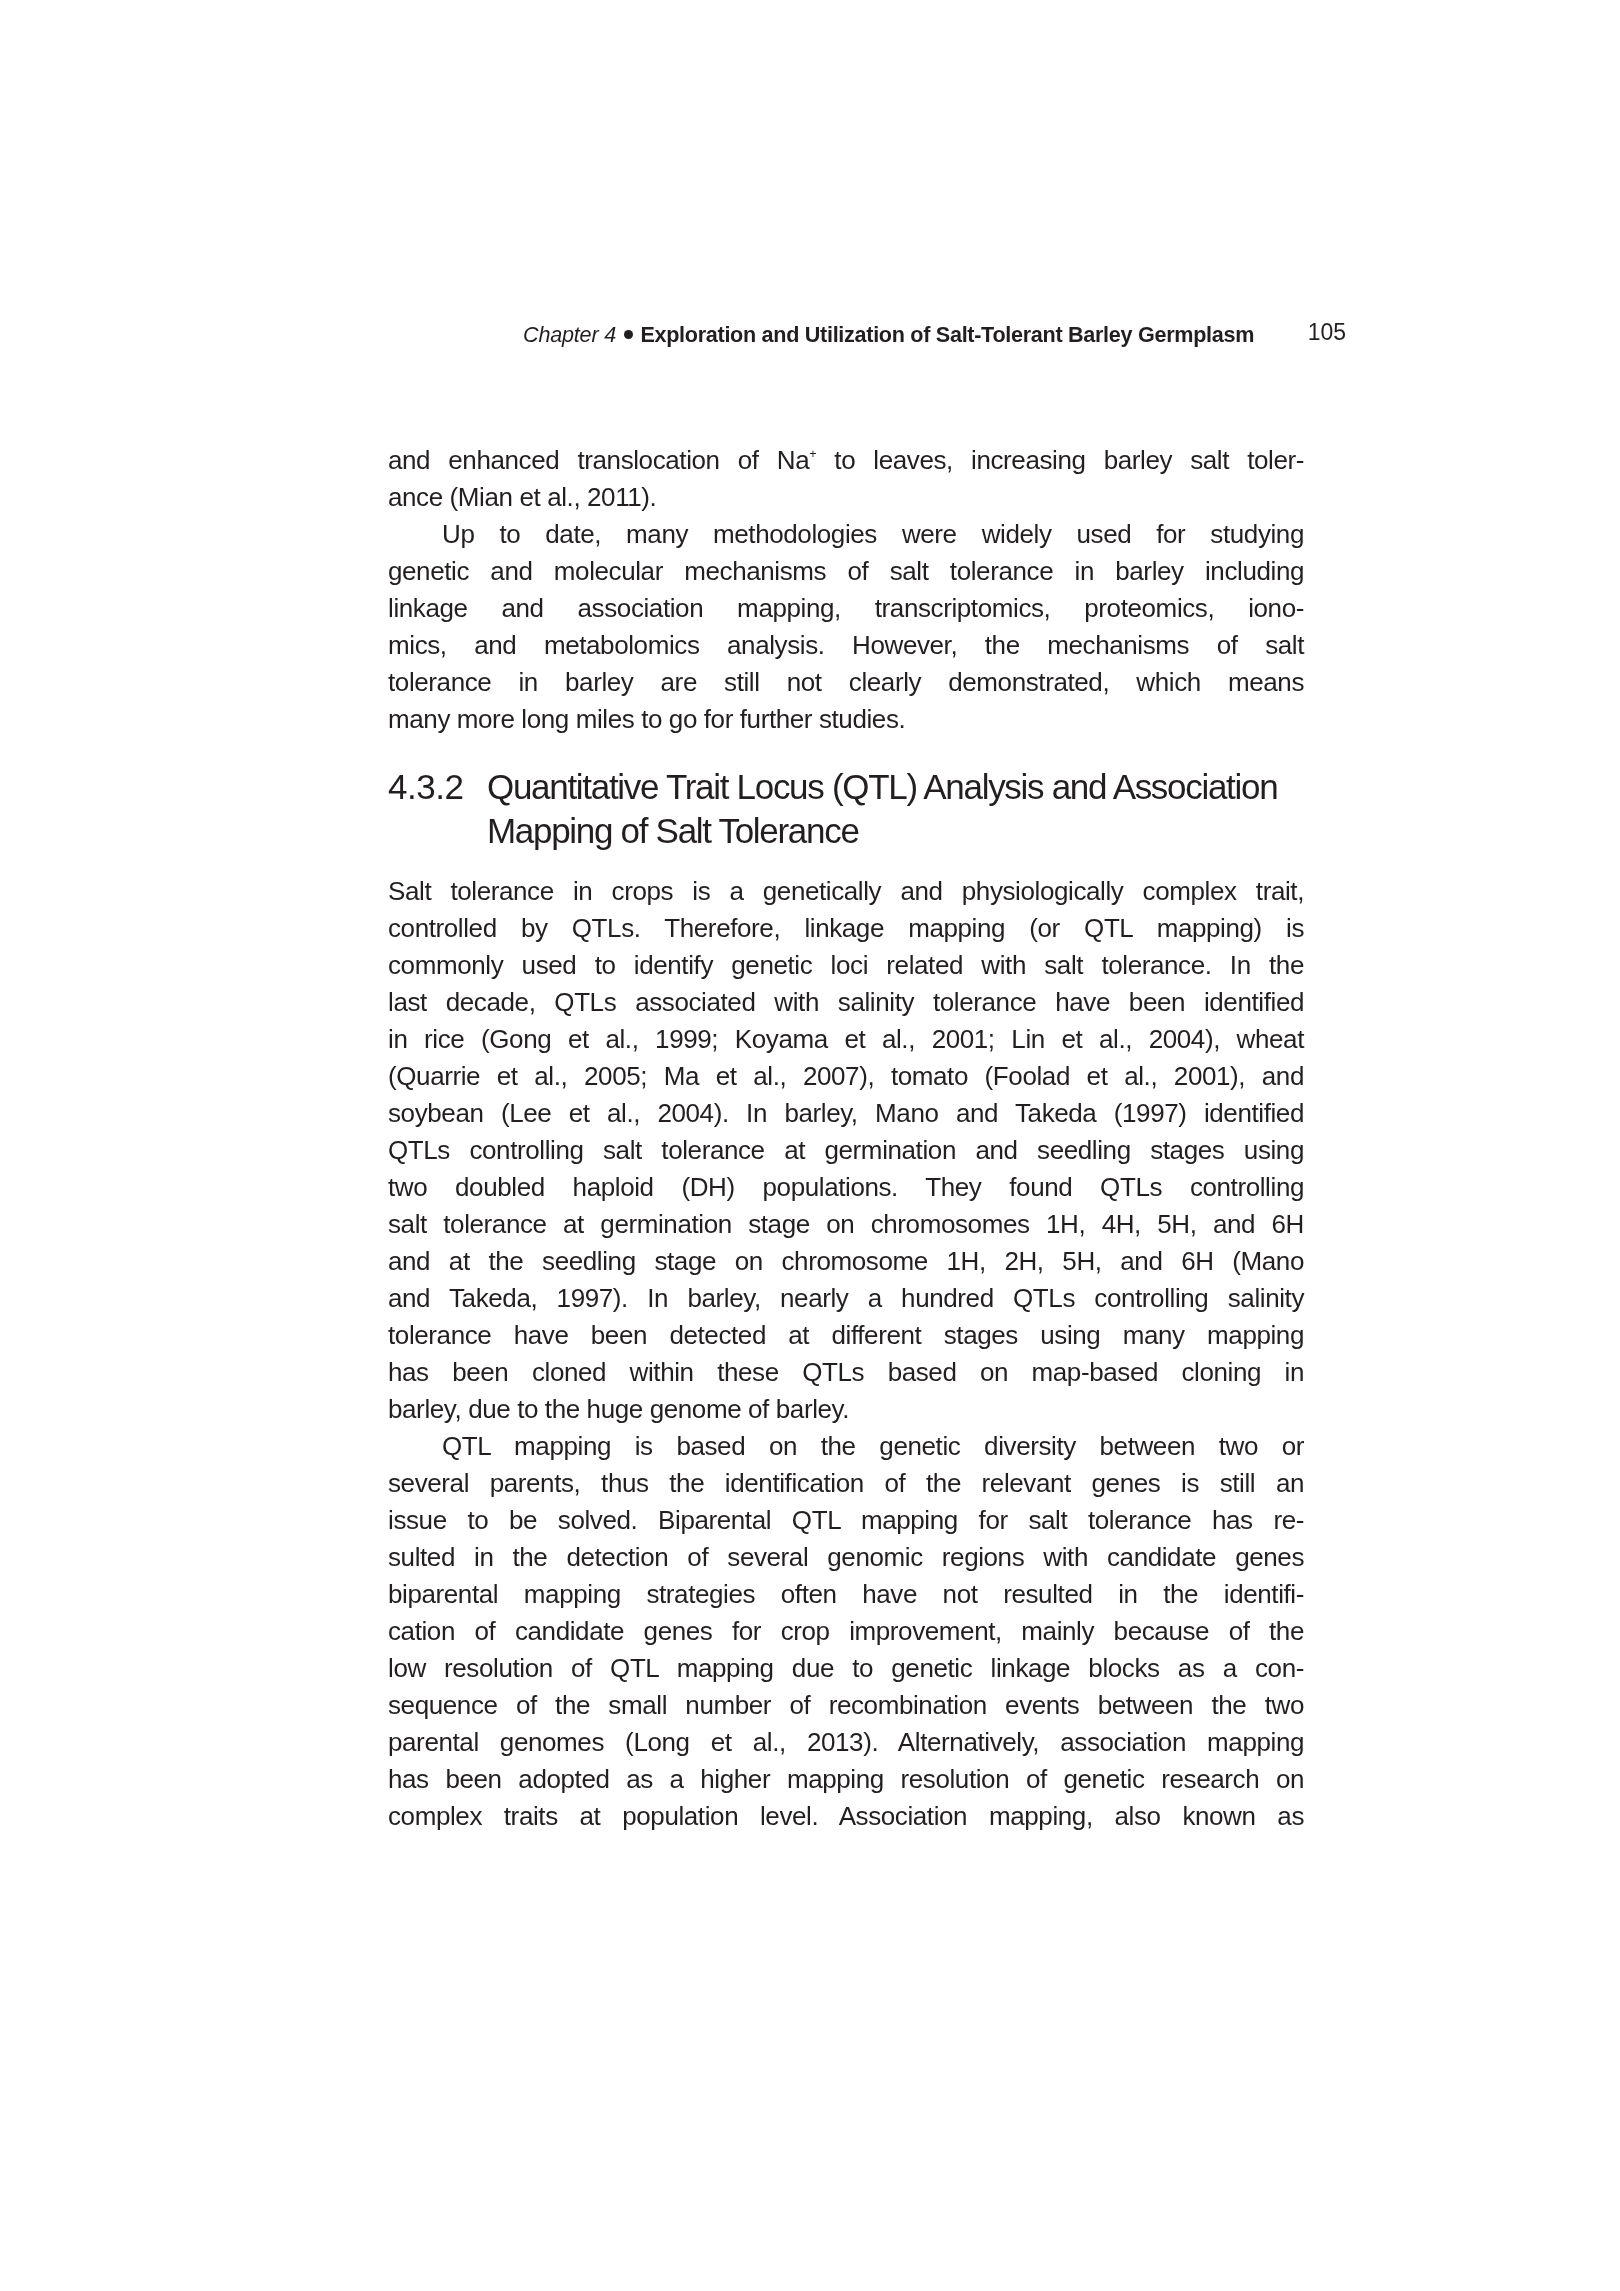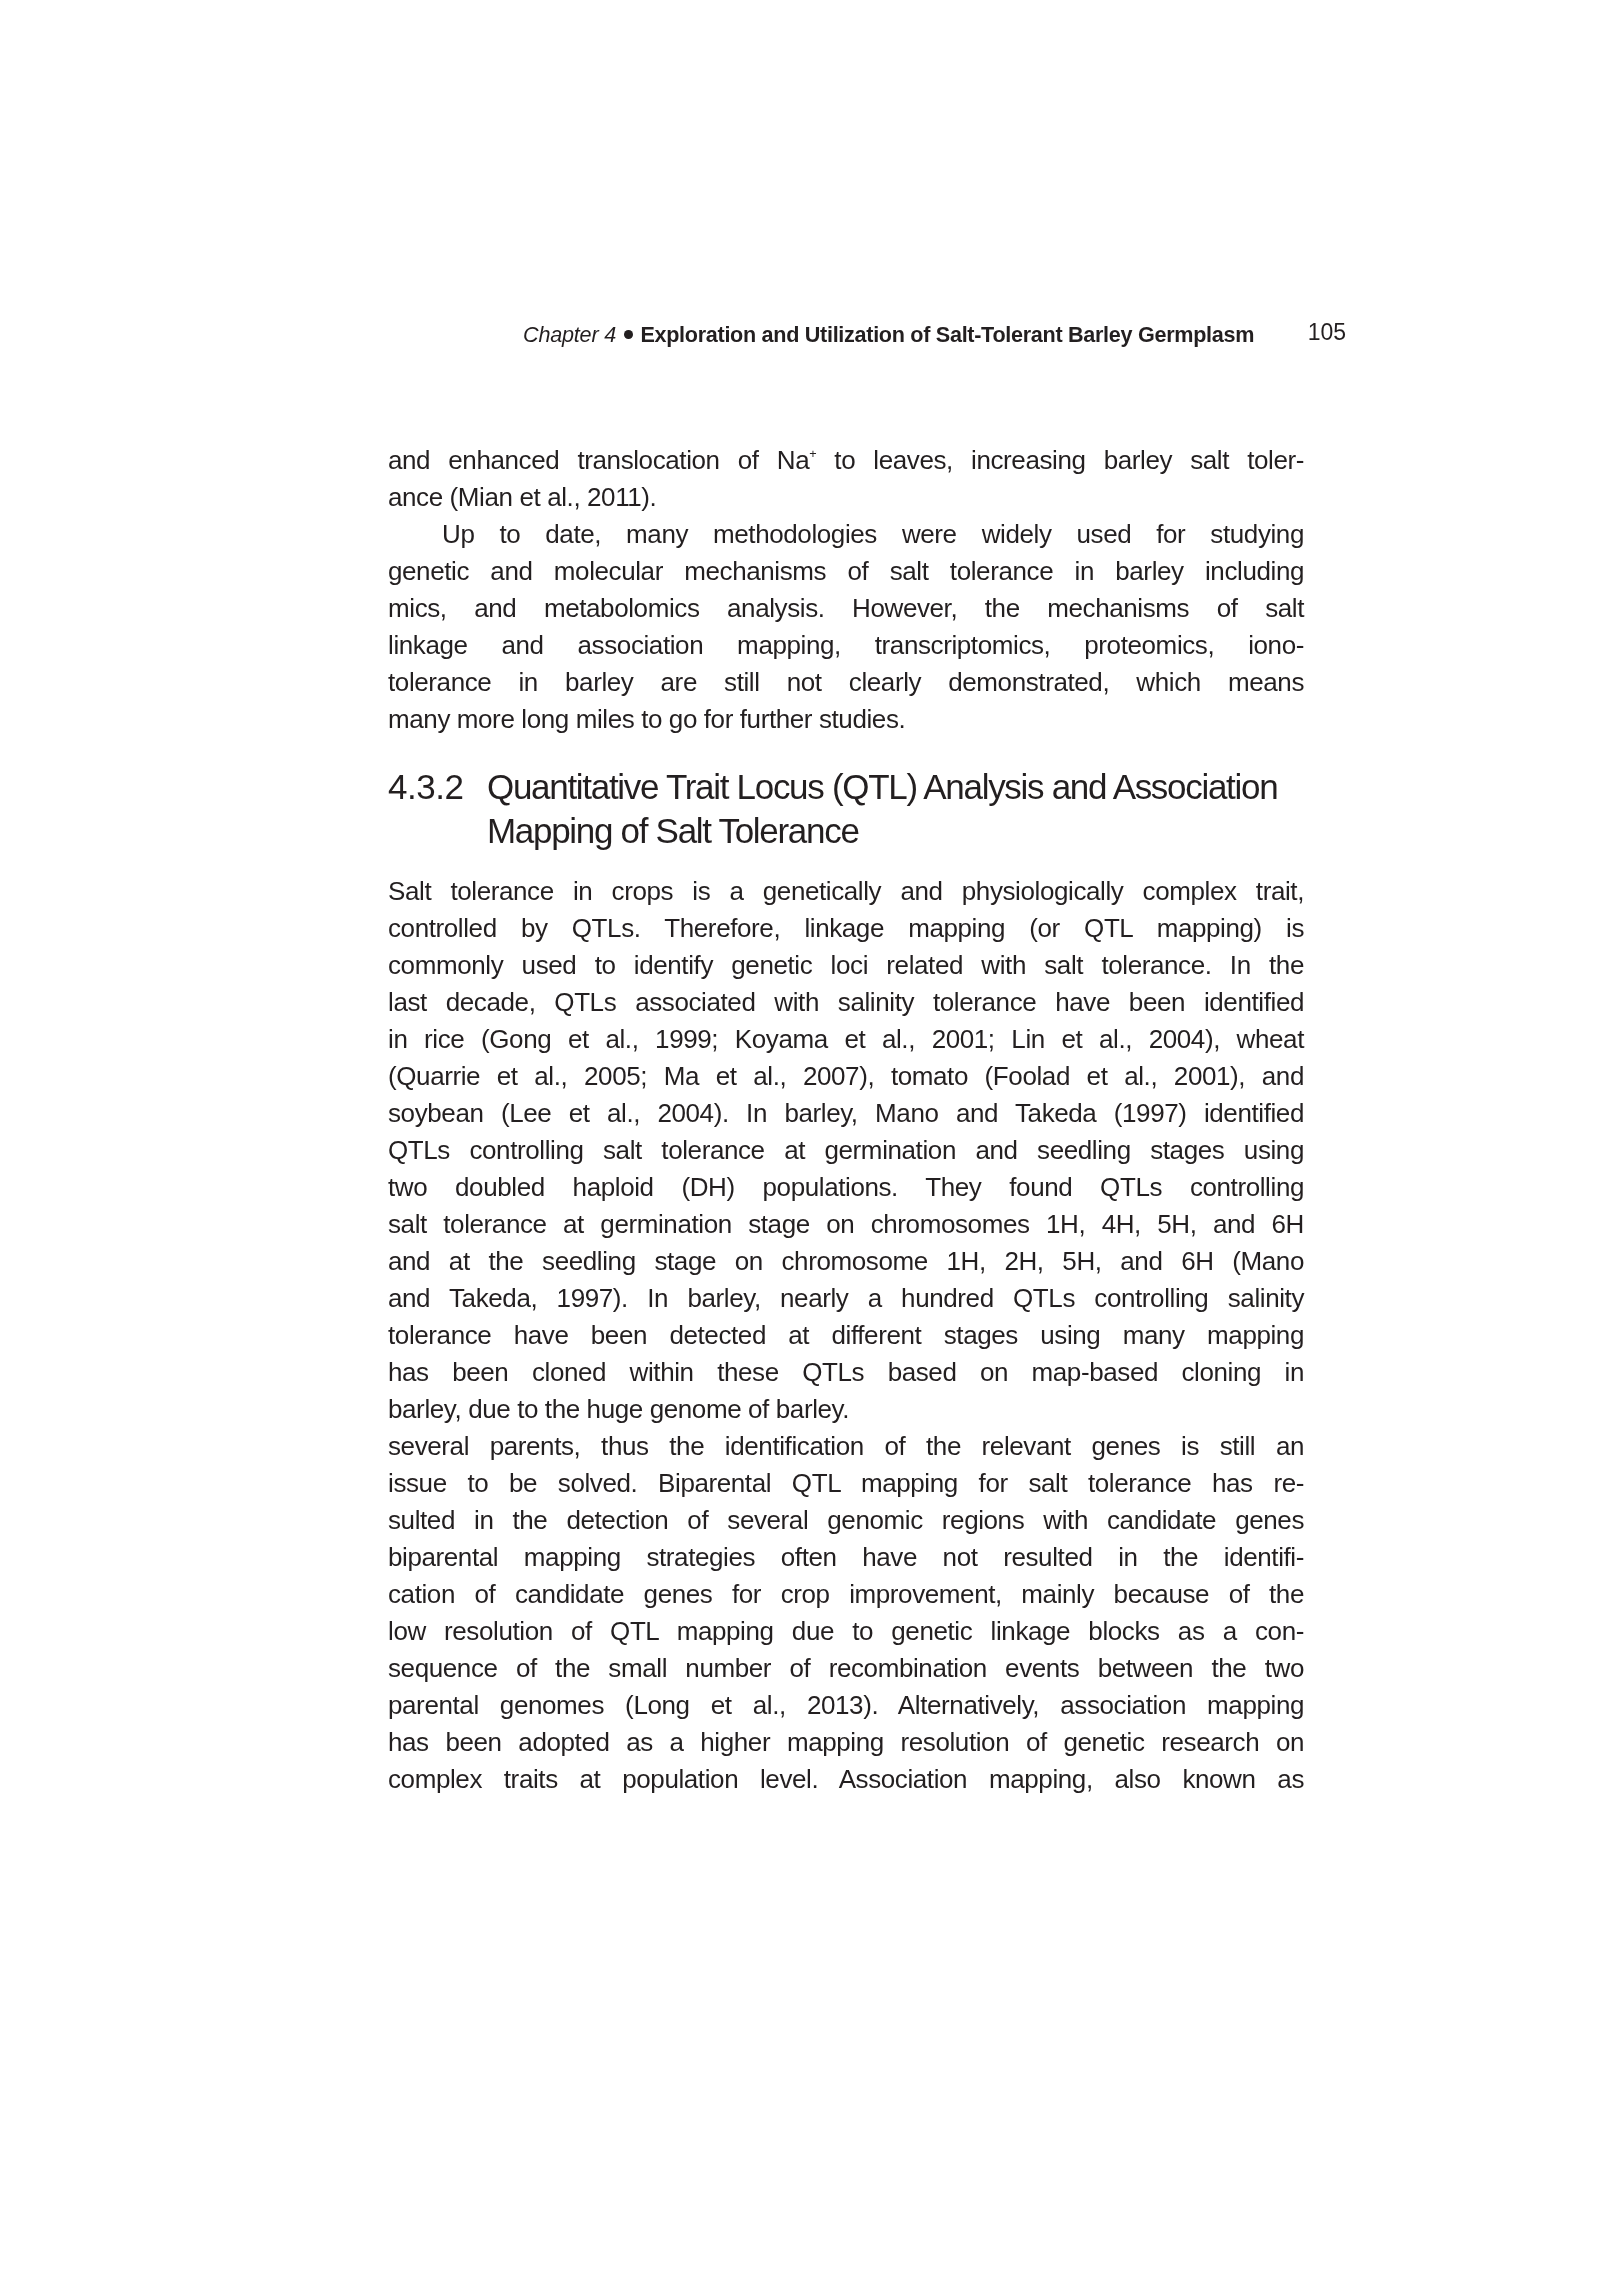--- a/index.html
+++ b/index.html
@@ -106,22 +106,22 @@
 </div>
 
 <div class="body-text" style="top: 442px;">
   <div>
     <span class="line"><span>and enhanced translocation of Na</span><sup class="plus">+</sup><span> to leaves, increasing barley salt toler-</span></span>
     <span class="line last">ance (Mian et al., 2011).</span>
   </div>
   <div>
     <span class="line indent">Up to date, many methodologies were widely used for studying</span>
     <span class="line">genetic and molecular mechanisms of salt tolerance in barley including</span>
+    <span class="line">linkage and association mapping, transcriptomics, proteomics, iono-</span>
     <span class="line">mics, and metabolomics analysis. However, the mechanisms of salt</span>
-    <span class="line">linkage and association mapping, transcriptomics, proteomics, iono-</span>
     <span class="line">tolerance in barley are still not clearly demonstrated, which means</span>
     <span class="line last">many more long miles to go for further studies.</span>
   </div>
 </div>
 
 <div class="section-heading">
   <span class="sec-number">4.3.2</span>
   <span class="sec-title-line">Quantitative Trait Locus (QTL) Analysis and Association</span>
   <span class="sec-title-line">Mapping of Salt Tolerance</span>
 </div>
@@ -138,20 +138,21 @@
     <span class="line">QTLs controlling salt tolerance at germination and seedling stages using</span>
     <span class="line">two doubled haploid (DH) populations. They found QTLs controlling</span>
     <span class="line">salt tolerance at germination stage on chromosomes 1H, 4H, 5H, and 6H</span>
     <span class="line">and at the seedling stage on chromosome 1H, 2H, 5H, and 6H (Mano</span>
     <span class="line">and Takeda, 1997). In barley, nearly a hundred QTLs controlling salinity</span>
     <span class="line">tolerance have been detected at different stages using many mapping</span>
     <span class="line">has been cloned within these QTLs based on map-based cloning in</span>
     <span class="line last">barley, due to the huge genome of barley.</span>
   </div>
   <div>
+    <span class="line indent">QTL mapping is based on the genetic diversity between two or</span>
     <span class="line">several parents, thus the identification of the relevant genes is still an</span>
     <span class="line">issue to be solved. Biparental QTL mapping for salt tolerance has re-</span>
     <span class="line">sulted in the detection of several genomic regions with candidate genes</span>
     <span class="line">biparental mapping strategies often have not resulted in the identifi-</span>
     <span class="line">cation of candidate genes for crop improvement, mainly because of the</span>
     <span class="line">low resolution of QTL mapping due to genetic linkage blocks as a con-</span>
     <span class="line">sequence of the small number of recombination events between the two</span>
     <span class="line">parental genomes (Long et al., 2013). Alternatively, association mapping</span>
     <span class="line">has been adopted as a higher mapping resolution of genetic research on</span>
     <span class="line">complex traits at population level. Association mapping, also known as</span>

